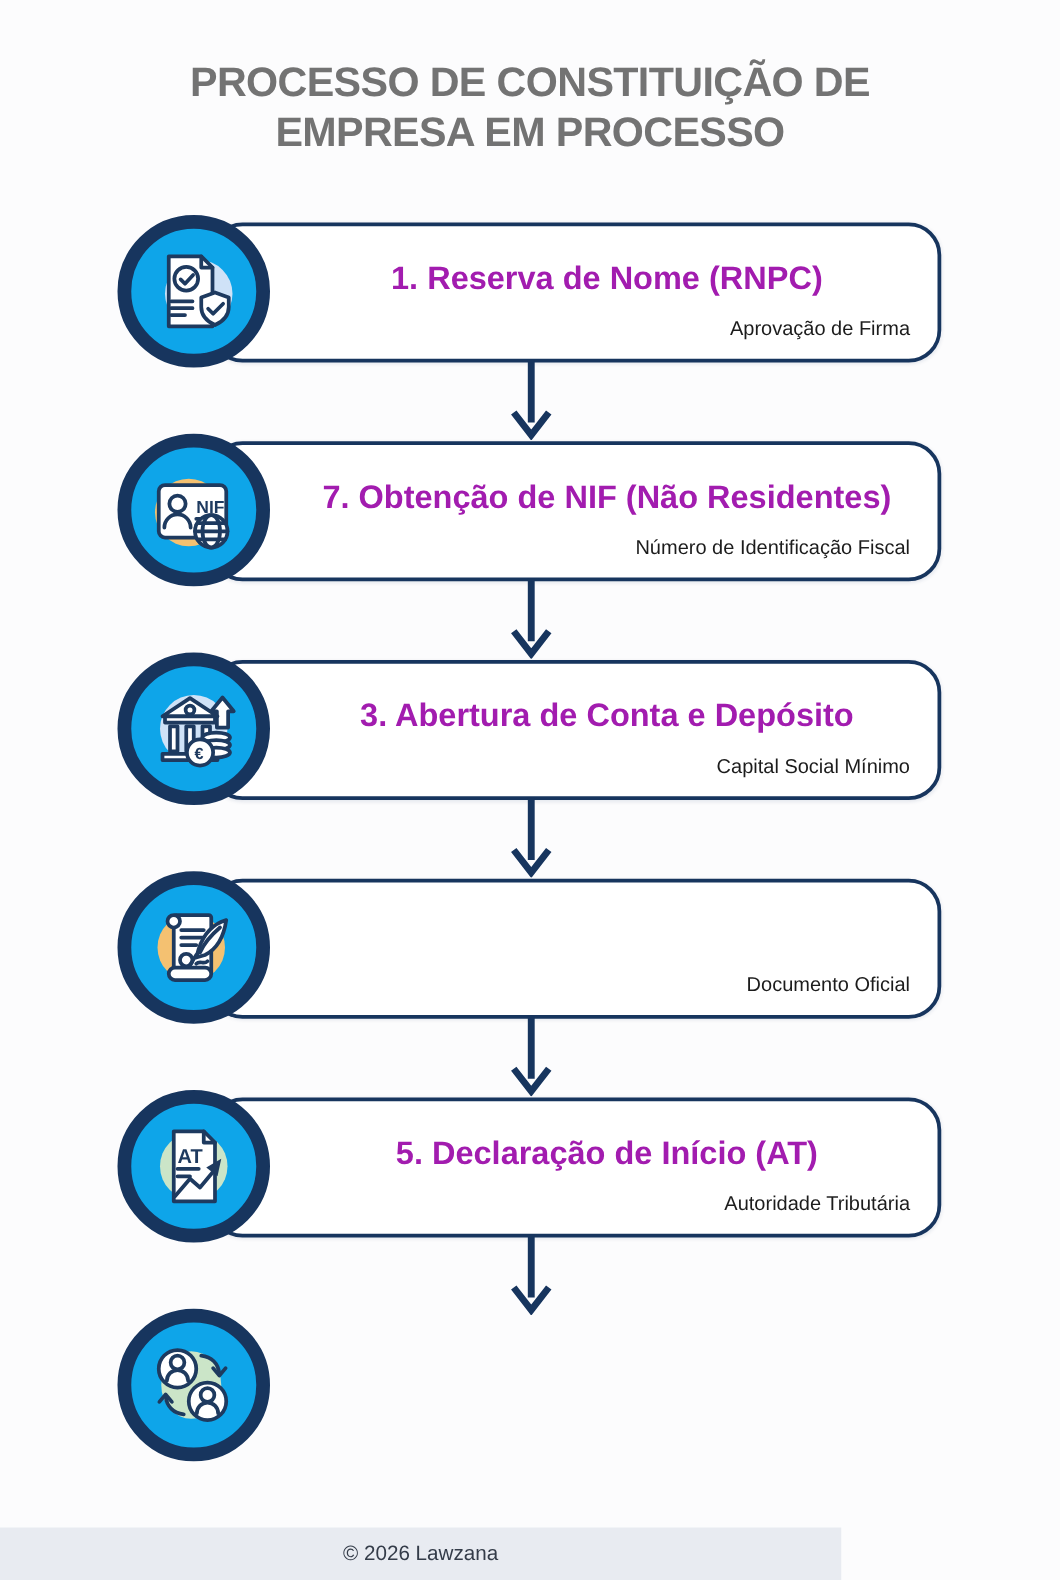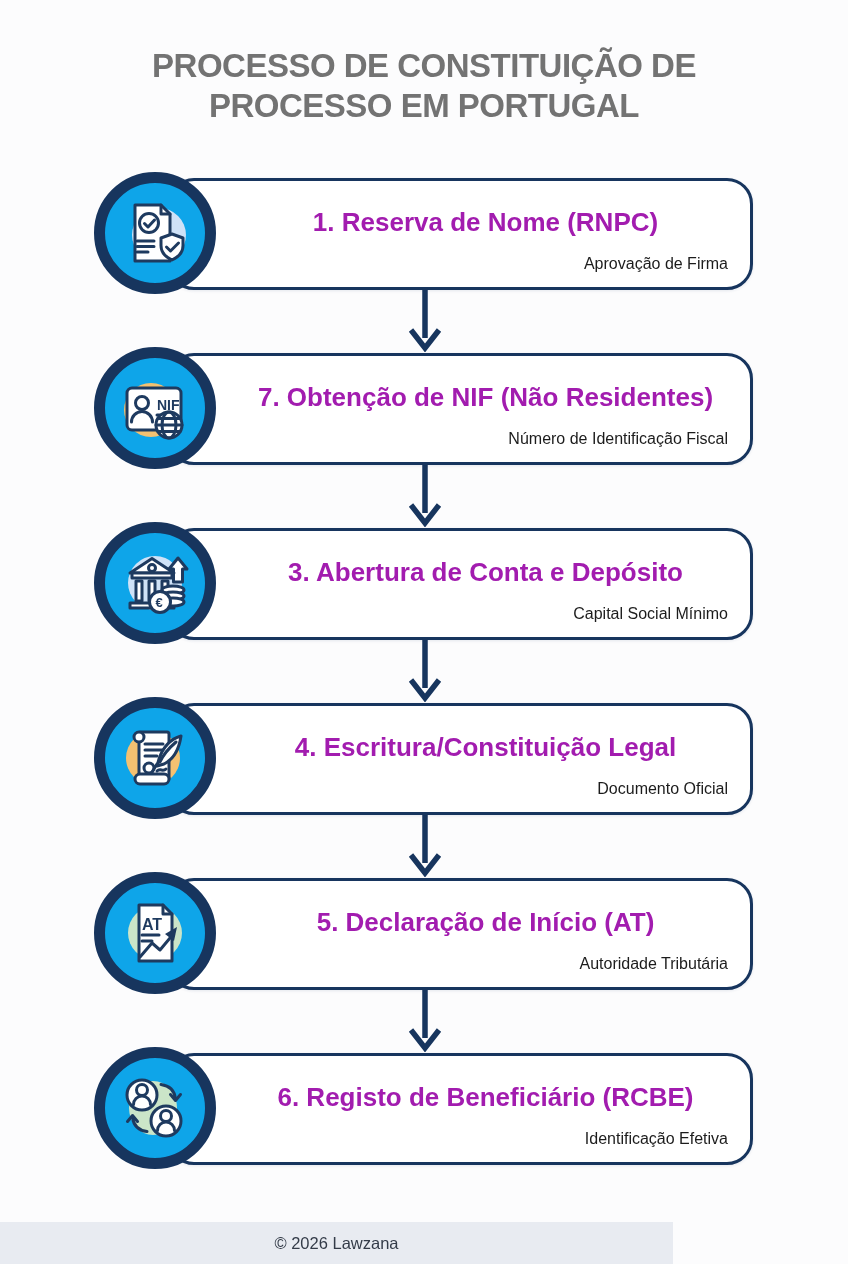--- a/index.html
+++ b/index.html
@@ -47,21 +47,21 @@
   .footer span{font-size:16.5px;color:#343c49;}
   
   .s0{top:172px}.s1{top:347px}.s2{top:522px}.s3{top:697px}.s4{top:872px}.s5{top:1047px}
   .a0{top:288px}.a1{top:463px}.a2{top:638px}.a3{top:813px}.a4{top:988px}
 </style>
 </head>
 <body>
 
 <div class="canvas">
 
-  <h1 class="title"><span>PROCESSO DE CONSTITUIÇÃO DE</span><br><span>PROCESSO EM PORTUGAL</span></h1>
+  <h1 class="title"><span>PROCESSO DE CONSTITUIÇÃO DE</span><br><span>EMPRESA EM PROCESSO</span></h1>
 
   <div class="step s0">
     <div class="box">
       <div class="step-title">1. Reserva de Nome (RNPC)</div>
       <div class="step-subtitle">Aprovação de Firma</div>
     </div>
     <div class="badge">
       <svg viewBox="0 0 80 80">
         <circle cx="44" cy="42" r="27" stroke="none" fill="#cfe2f7"></circle>
         <path class="icw" d="M20 12 h26 l9 9 v47 h-35 z"></path>
@@ -129,21 +129,20 @@
     </div>
   </div>
 
   <svg class="arrow a2" viewBox="0 0 40 64">
     <line x1="20" y1="0" x2="20" y2="50"></line>
       <polyline points="6,42 20,60 34,42"></polyline>
   </svg>
 
   <div class="step s3">
     <div class="box">
-      <div class="step-title">4. Escritura/Constituição Legal</div>
       <div class="step-subtitle">Documento Oficial</div>
     </div>
     <div class="badge">
       <svg viewBox="0 0 80 80">
         <circle cx="38" cy="40" r="27" stroke="none" fill="#f4c171"></circle>
         <rect class="icw" x="24" y="14" width="30" height="48" rx="2"></rect>
         <circle class="icw" cx="24" cy="19" r="5"></circle>
         <path class="ic" d="M30 26 h18 M30 32 h18 M30 38 h12"></path>
         <circle class="ic" cx="34" cy="50" r="5"></circle>
         <path class="ic" d="M42 53 c3 -3 6 1 9 -2"></path>
@@ -176,24 +175,20 @@
       </svg>
     </div>
   </div>
 
   <svg class="arrow a4" viewBox="0 0 40 64">
     <line x1="20" y1="0" x2="20" y2="50"></line>
       <polyline points="6,42 20,60 34,42"></polyline>
   </svg>
 
   <div class="step s5">
-    <div class="box">
-      <div class="step-title">6. Registo de Beneficiário (RCBE)</div>
-      <div class="step-subtitle">Identificação Efetiva</div>
-    </div>
     <div class="badge">
       <svg viewBox="0 0 80 80">
         <ellipse cx="38" cy="40" rx="24" ry="27" stroke="none" fill="#cbe5c8"></ellipse>
         <circle class="icw" cx="27" cy="27" r="15"></circle>
         <circle class="ic" cx="27" cy="22" r="5.5"></circle>
         <path class="ic" d="M18.5 36.5 a8.5 8.5 0 0 1 17 0"></path>
         <circle class="icw" cx="51" cy="53" r="15"></circle>
         <circle class="ic" cx="51" cy="48" r="5.5"></circle>
         <path class="ic" d="M42.5 62.5 a8.5 8.5 0 0 1 17 0"></path>
         <path class="ic" d="M46 16.5 c8 1 13.5 6 14.5 14.5" stroke-width="3.5"></path>

